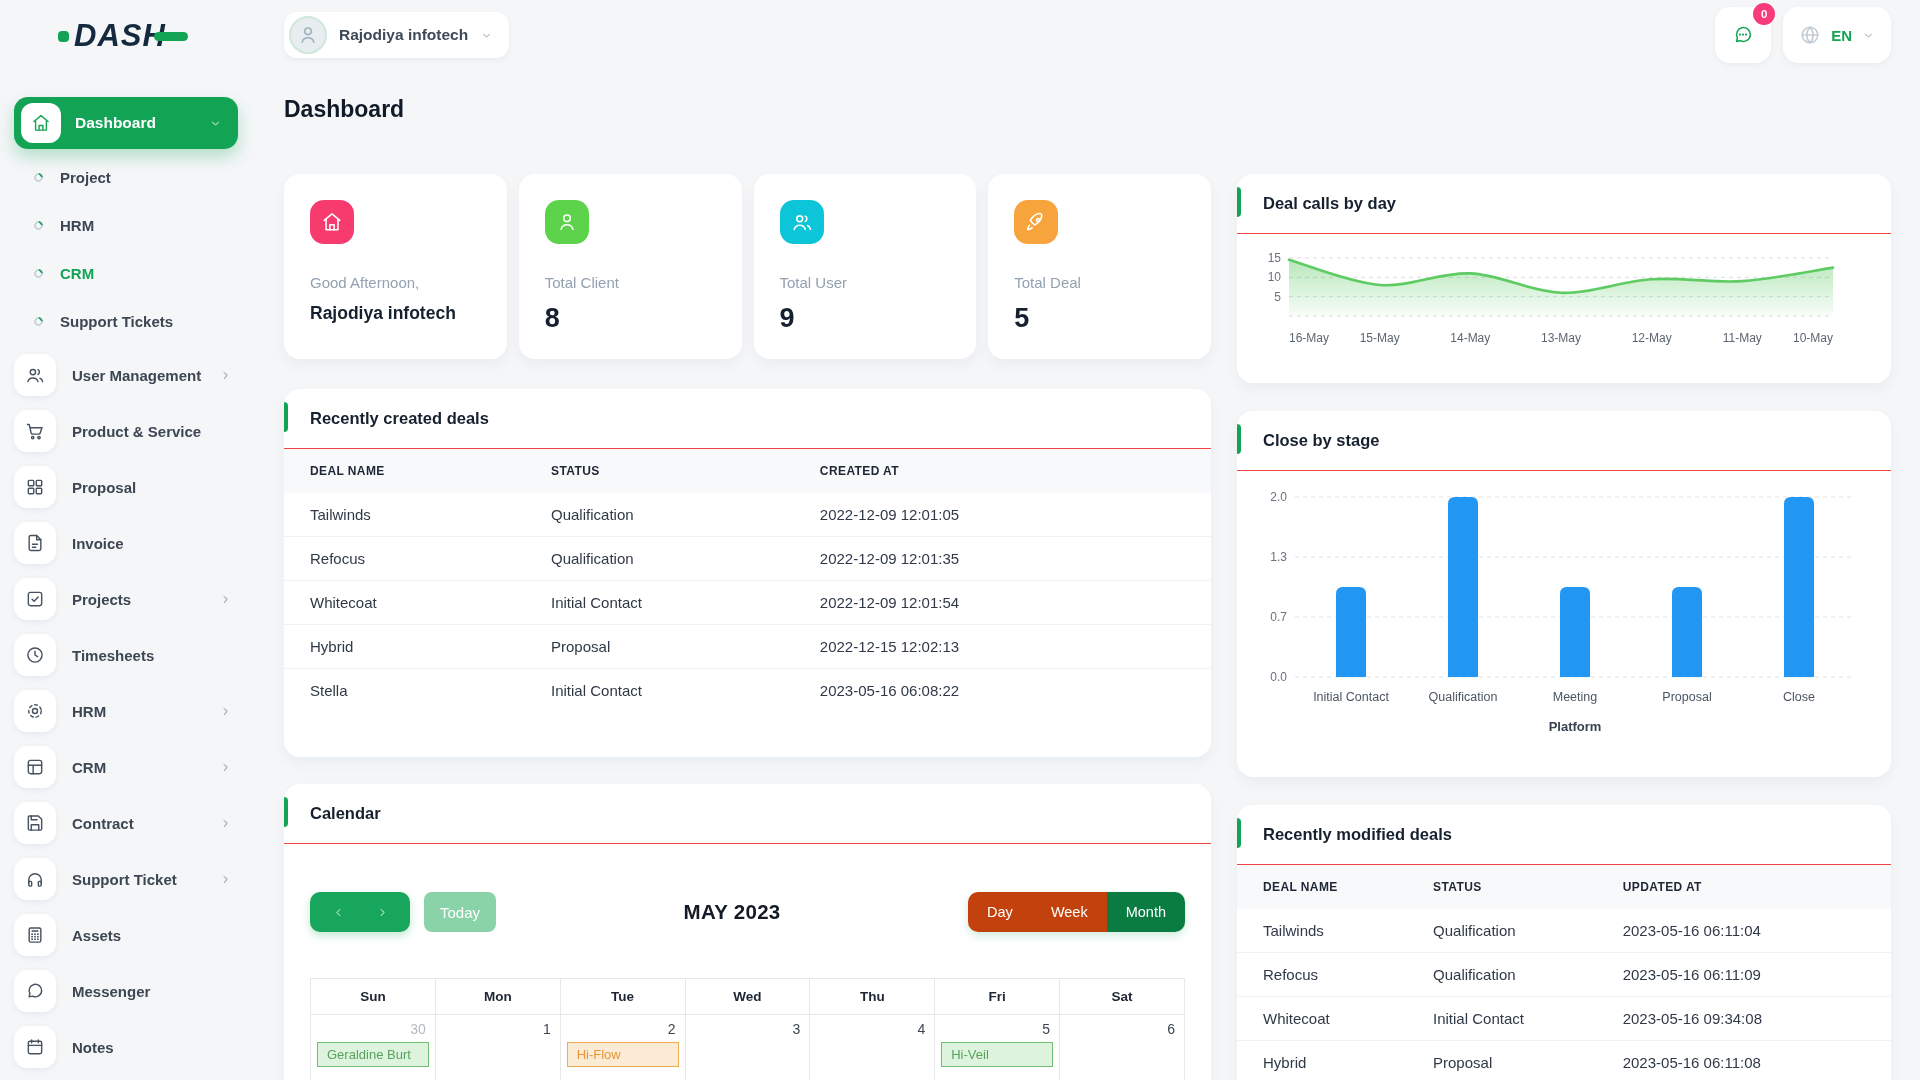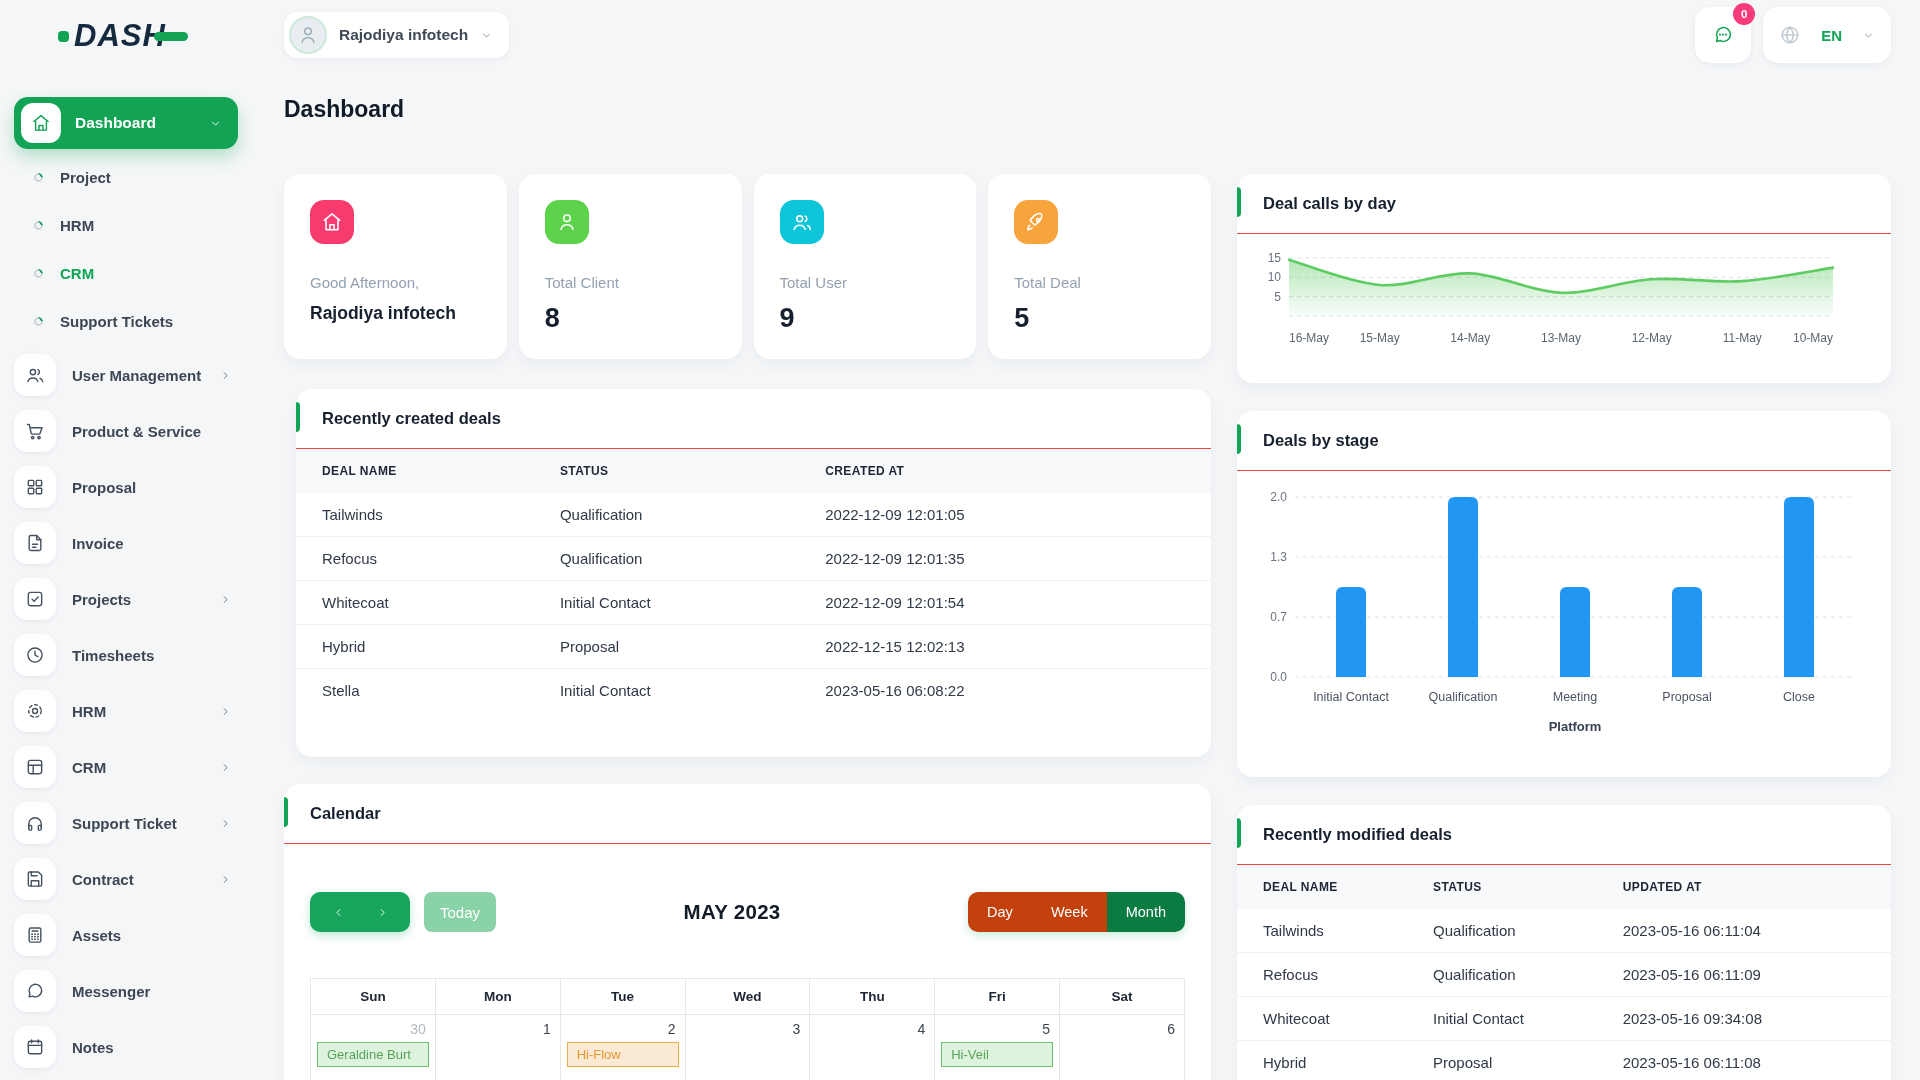--- a/index.html
+++ b/index.html
@@ -57,21 +57,21 @@
   .avatar { width:38px; height:38px; border-radius:50%; background:#e7edf0; border:2px solid #cfe8db;
     display:flex; align-items:center; justify-content:center; color:#9fb0ba; margin-right:12px; }
   .workspace .name { font-size:15.5px; font-weight:600; color:#3f4a57; margin-right:12px; }
   .workspace .chev { color:#8d97a1; }
   .top-actions { margin-left:auto; display:flex; align-items:center; gap:12px; }
   .chat-btn { position:relative; width:56px; height:56px; background:#fff; border-radius:15px;
     display:flex; align-items:center; justify-content:center; color:#12a454; cursor:pointer;
     box-shadow:0 2px 6px rgba(20,40,60,.05); }
   .chat-btn .badge { position:absolute; top:-4px; right:-4px; min-width:22px; height:22px; border-radius:11px;
     background:#f83b7b; color:#fff; font-size:11.5px; font-weight:700; display:flex; align-items:center; justify-content:center; }
-  .lang-btn { height:56px; background:#fff; border-radius:15px; display:flex; align-items:center; gap:20px;
+  .lang-btn { height:56px; background:#fff; border-radius:15px; display:flex; align-items:center; gap:10px;
     padding:0 16px; cursor:pointer; box-shadow:0 2px 6px rgba(20,40,60,.05); }
   .lang-btn .globe { color:#c3cbd3; }
   .lang-btn .code { color:#12a454; font-weight:700; font-size:15px; }
   .lang-btn .chev { color:#8d97a1; }
 
   
   .main { position:absolute; left:284px; top:70px; width:1607px; }
   .page-title { font-size:23px; font-weight:700; color:#111b27; margin:24px 0 50px; line-height:30px; }
   .content { display:flex; gap:26px; }
   .col-left { width:927px; flex:none; }
@@ -93,21 +93,21 @@
   .panel-title { font-size:16.5px; font-weight:700; color:#16202e; }
 
   
   table.deals { width:100%; border-collapse:collapse; }
   table.deals thead tr { background:#f8f9fb; }
   table.deals th { text-align:left; font-size:12px; font-weight:700; color:#1d2635; letter-spacing:.4px; padding:15px 26px; }
   table.deals td { font-size:15px; color:#2f3947; padding:13px 26px; border-top:1px solid #f0f2f4; }
   table.deals tbody tr:first-child td { border-top:none; }
   .w1 { width:26%; } .w2 { width:29%; }
 
-  .panel-created { height:368px; margin-bottom:27px; overflow:hidden;margin-left:12px; }
+  .panel-created { height:368px; margin-bottom:27px; overflow:hidden; }
 
   
   .panel-calendar { height:360px; overflow:hidden; }
   .cal-toolbar { display:flex; align-items:center; margin:48px 26px 0; }
   .cal-nav { display:flex; background:#17a65c; border-radius:10px; height:40px; align-items:center; padding:0 6px;
     box-shadow:0 4px 8px rgba(23,166,92,.25); }
   .cal-nav button { background:none; border:none; color:#fff; width:44px; height:40px; cursor:pointer; display:flex; align-items:center; justify-content:center; }
   .cal-today { margin-left:14px; height:40px; border:none; border-radius:8px; background:#8ad3a8; color:#fff;
     font-size:15px; font-family:inherit; padding:0 16px; cursor:default; }
   .cal-title { flex:1; text-align:center; font-size:20.5px; font-weight:700; color:#121b26; letter-spacing:.3px; }
@@ -273,41 +273,41 @@
           <span class="lbl">CRM</span>
           <span class="chev">
             <svg viewBox="0 0 24 24" fill="none" stroke="currentColor" stroke-width="1.7" stroke-linecap="round" stroke-linejoin="round">
               <path d="M9.5 6.5l5.5 5.5-5.5 5.5"></path>
             </svg>
           </span>
         </li>
         <li>
           <span class="iconbox icon20">
             <svg viewBox="0 0 24 24" fill="none" stroke="currentColor" stroke-width="1.7" stroke-linecap="round" stroke-linejoin="round">
+              <path d="M18.5 20.5H5.5A1.5 1.5 0 0 1 4 19V5a1.5 1.5 0 0 1 1.5-1.5H16l4 4V19a1.5 1.5 0 0 1-1.5 1.5z"></path>
+              <path d="M16.5 20.5V14h-9v6.5"></path>
+              <path d="M7.5 3.5V8h7"></path>
+            </svg>
+          </span>
+          <span class="lbl">Contract</span>
+          <span class="chev">
+            <svg viewBox="0 0 24 24" fill="none" stroke="currentColor" stroke-width="1.7" stroke-linecap="round" stroke-linejoin="round">
+              <path d="M9.5 6.5l5.5 5.5-5.5 5.5"></path>
+            </svg>
+          </span>
+        </li>
+        <li>
+          <span class="iconbox icon20">
+            <svg viewBox="0 0 24 24" fill="none" stroke="currentColor" stroke-width="1.7" stroke-linecap="round" stroke-linejoin="round">
               <path d="M4.5 17.5v-4.3a7.5 7.5 0 0 1 15 0v4.3"></path>
               <path d="M4.5 14.8H7a1 1 0 0 1 1 1v3.7a1 1 0 0 1-1 1h-.9a1.6 1.6 0 0 1-1.6-1.6z"></path>
               <path d="M19.5 14.8H17a1 1 0 0 0-1 1v3.7a1 1 0 0 0 1 1h.9a1.6 1.6 0 0 0 1.6-1.6z"></path>
             </svg>
           </span>
           <span class="lbl">Support Ticket</span>
-          <span class="chev">
-            <svg viewBox="0 0 24 24" fill="none" stroke="currentColor" stroke-width="1.7" stroke-linecap="round" stroke-linejoin="round">
-              <path d="M9.5 6.5l5.5 5.5-5.5 5.5"></path>
-            </svg>
-          </span>
-        </li>
-        <li>
-          <span class="iconbox icon20">
-            <svg viewBox="0 0 24 24" fill="none" stroke="currentColor" stroke-width="1.7" stroke-linecap="round" stroke-linejoin="round">
-              <path d="M18.5 20.5H5.5A1.5 1.5 0 0 1 4 19V5a1.5 1.5 0 0 1 1.5-1.5H16l4 4V19a1.5 1.5 0 0 1-1.5 1.5z"></path>
-              <path d="M16.5 20.5V14h-9v6.5"></path>
-              <path d="M7.5 3.5V8h7"></path>
-            </svg>
-          </span>
-          <span class="lbl">Contract</span>
           <span class="chev">
             <svg viewBox="0 0 24 24" fill="none" stroke="currentColor" stroke-width="1.7" stroke-linecap="round" stroke-linejoin="round">
               <path d="M9.5 6.5l5.5 5.5-5.5 5.5"></path>
             </svg>
           </span>
         </li>
         <li>
           <span class="iconbox icon20">
             <svg viewBox="0 0 24 24" fill="none" stroke="currentColor" stroke-width="1.7" stroke-linecap="round" stroke-linejoin="round">
               <rect x="5" y="3.5" width="14" height="17" rx="2"></rect>
@@ -575,21 +575,21 @@
                 <text x="312.0" y="96" text-anchor="middle" font-size="12" fill="#5b6570">13-May</text>
                 <text x="402.7" y="96" text-anchor="middle" font-size="12" fill="#5b6570">12-May</text>
                 <text x="493.3" y="96" text-anchor="middle" font-size="12" fill="#5b6570">11-May</text>
                 <text x="584.0" y="96" text-anchor="end" font-size="12" fill="#5b6570">10-May</text>
               </svg>
             </div>
         </div>
 
         <div class="card panel-stage">
           <div class="panel-head">
-            <span class="panel-title">Deals by stage</span>
+            <span class="panel-title">Close by stage</span>
           </div>
           <div class="chart-wrap" id="bar-chart">
               <svg width="626" height="252" viewBox="0 0 626 252">
                 <line x1="46" y1="14" x2="606" y2="14" stroke="#dde1e5" stroke-dasharray="4 4"></line>
                 <text x="38" y="18" text-anchor="end" font-size="12" fill="#6b7280">2.0</text>
                 <line x1="46" y1="74" x2="606" y2="74" stroke="#dde1e5" stroke-dasharray="4 4"></line>
                 <text x="38" y="78" text-anchor="end" font-size="12" fill="#6b7280">1.3</text>
                 <line x1="46" y1="134" x2="606" y2="134" stroke="#dde1e5" stroke-dasharray="4 4"></line>
                 <text x="38" y="138" text-anchor="end" font-size="12" fill="#6b7280">0.7</text>
                 <line x1="46" y1="194" x2="606" y2="194" stroke="#dde1e5" stroke-dasharray="4 4"></line>

